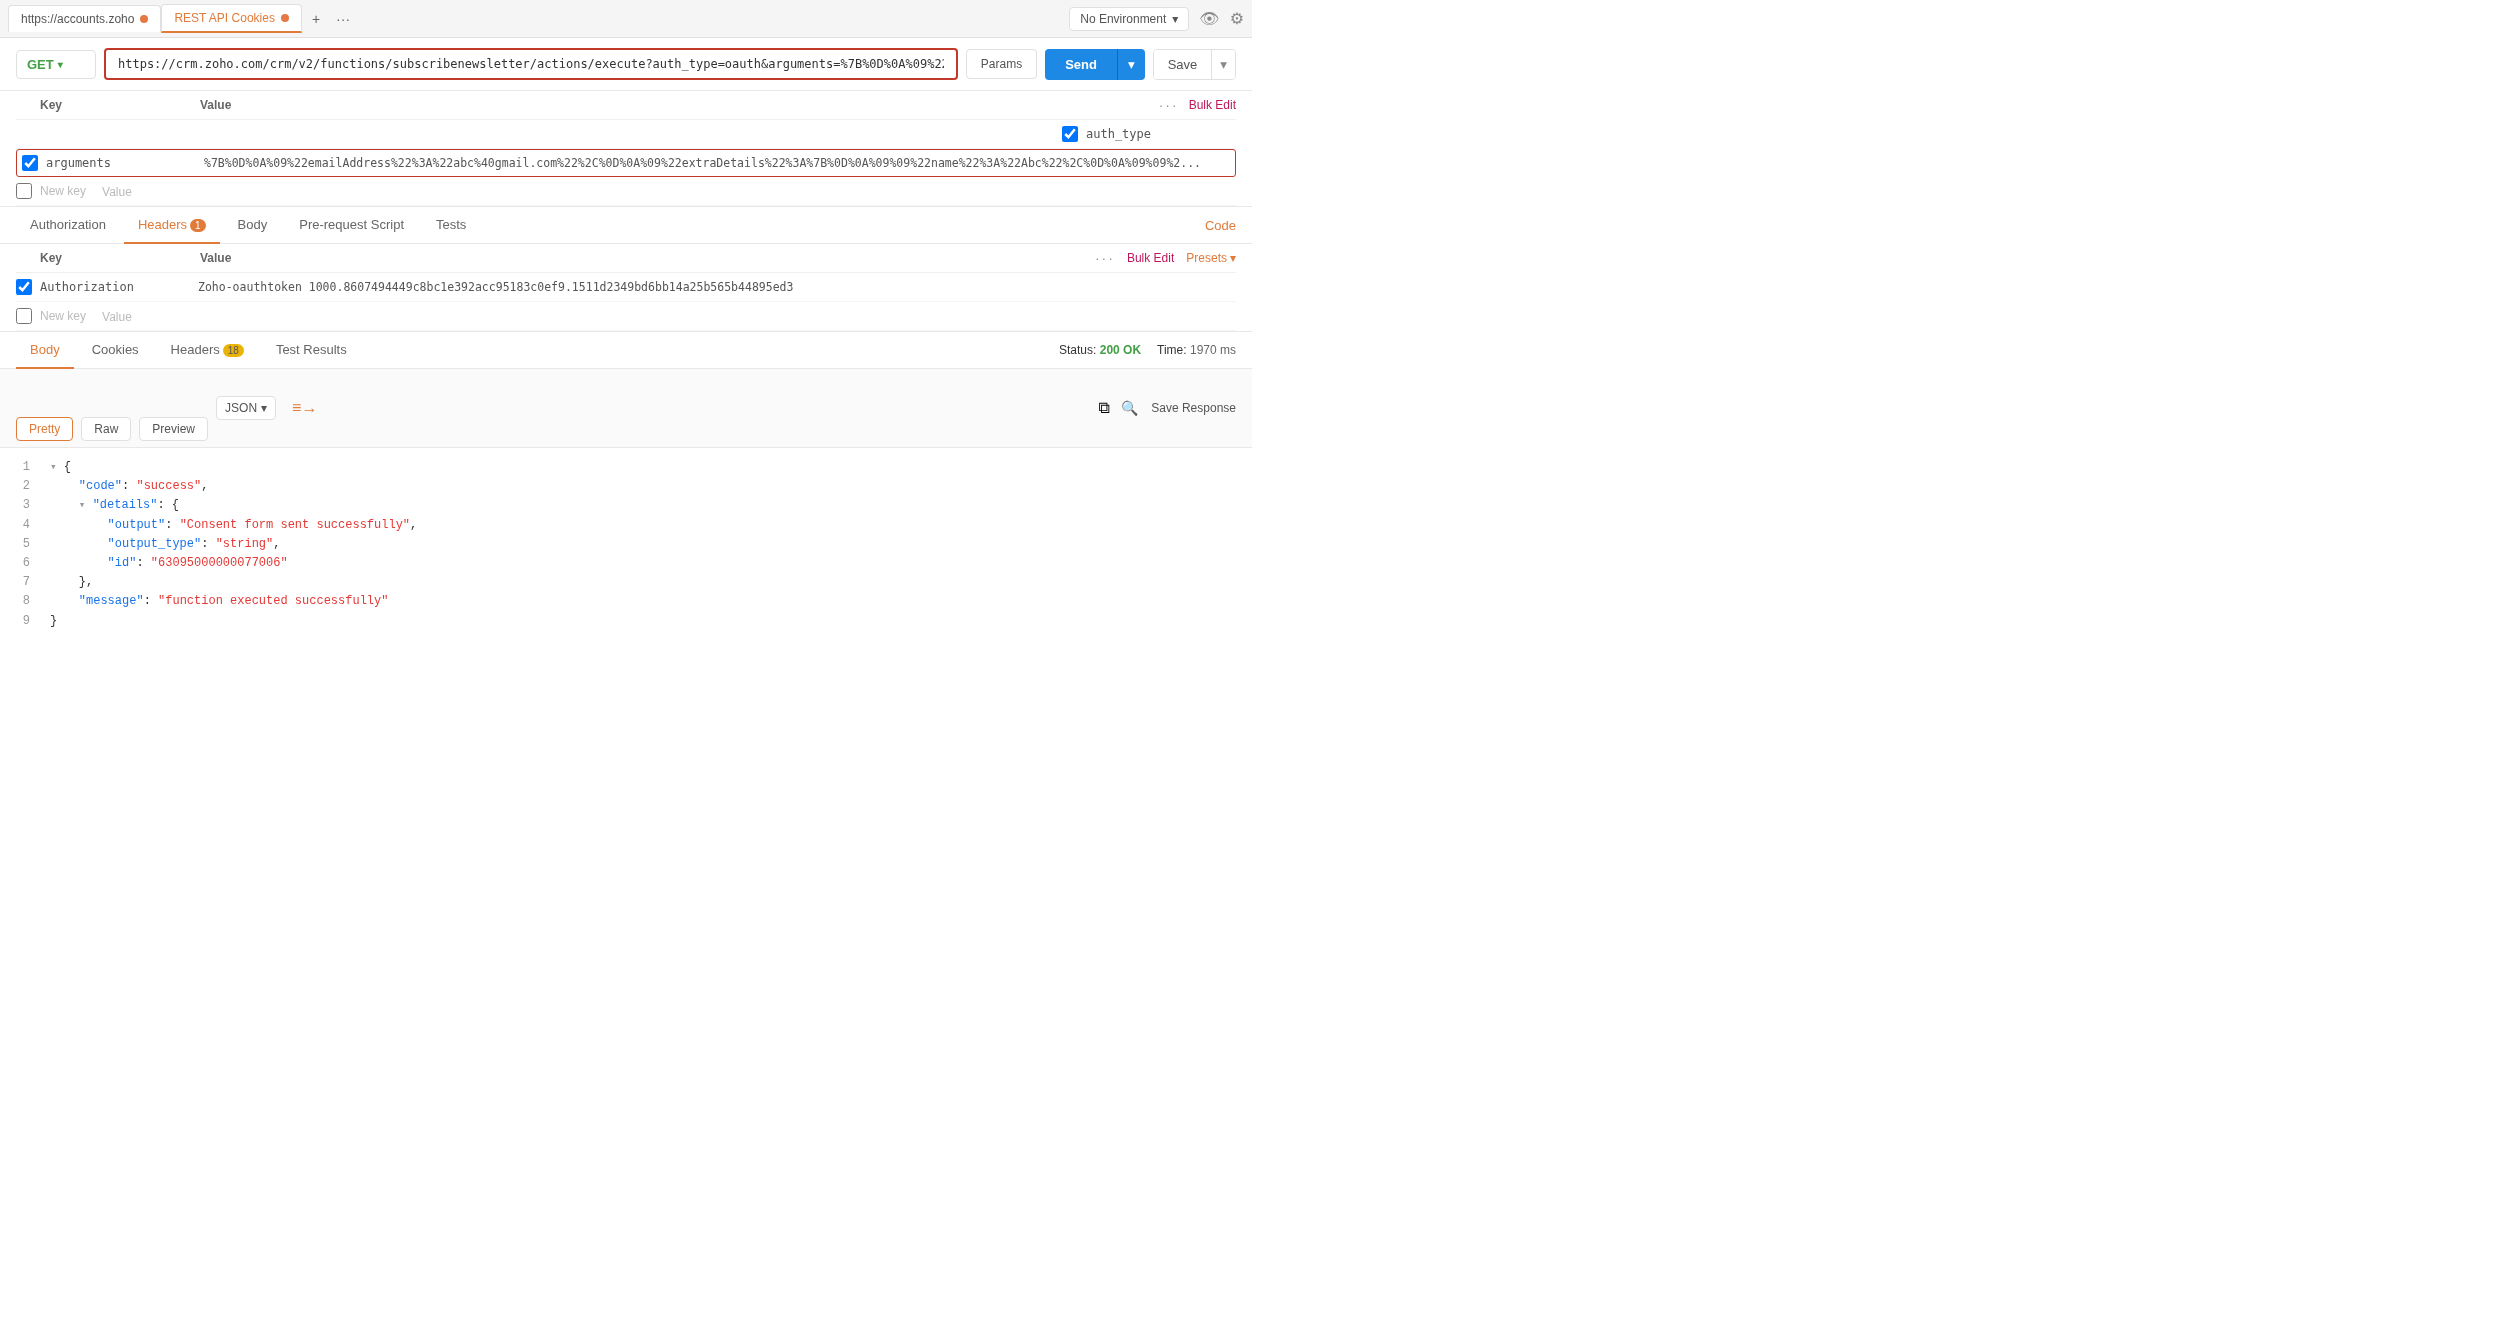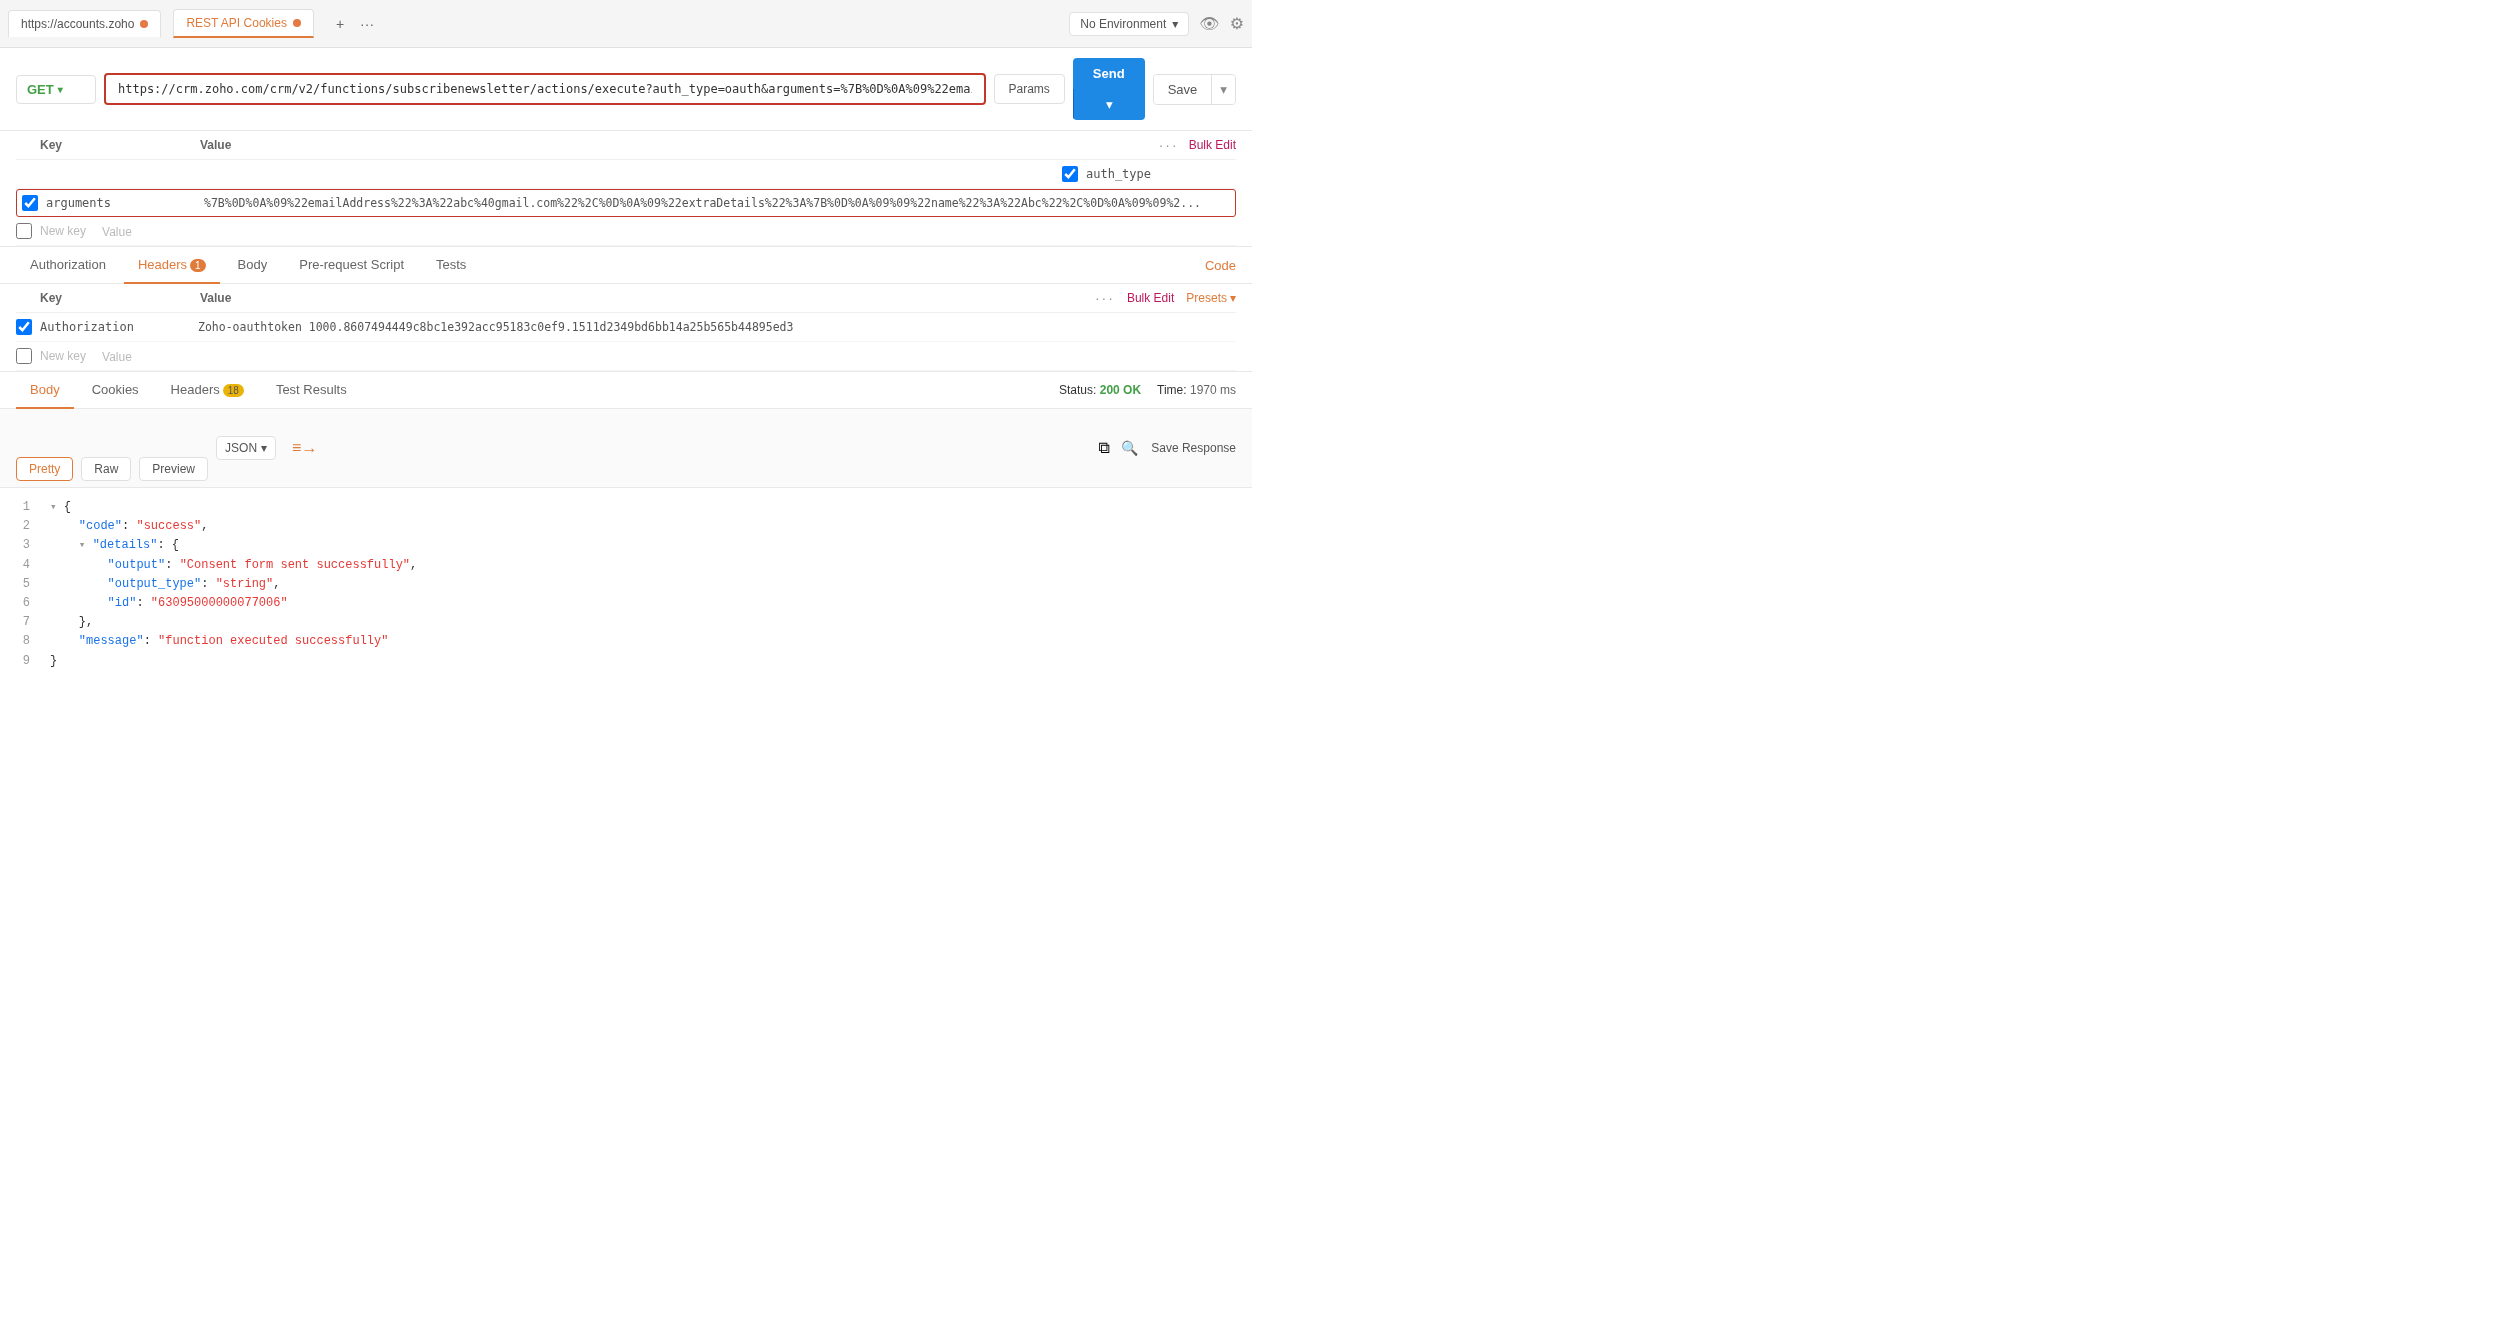--- a/index.html
+++ b/index.html
@@ -13,22 +13,22 @@
       overflow: hidden;
     }
 
     
     .tab-bar {
       display: flex;
       align-items: center;
       background: #f5f5f5;
       border-bottom: 1px solid #e0e0e0;
       padding: 0 8px;
-      height: 48px;
-      gap: 12px;
+      height: 38px;
+      gap: 0;
     }
     .tab-item {
       display: flex;
       align-items: center;
       padding: 6px 12px;
       background: #fff;
       border: 1px solid #e0e0e0;
       border-bottom: none;
       border-radius: 4px 4px 0 0;
       font-size: 12px;
@@ -125,21 +125,20 @@
       border-radius: 4px;
       background: #fff;
       cursor: pointer;
       font-size: 12px;
       color: #555;
     }
     .send-btn-group {
       display: flex;
       border-radius: 4px;
       overflow: hidden;
-      flex-direction: column;
     }
     .send-btn {
       padding: 8px 20px;
       background: #1e88e5;
       border: none;
       color: #fff;
       font-size: 13px;
       font-weight: 600;
       cursor: pointer;
     }

